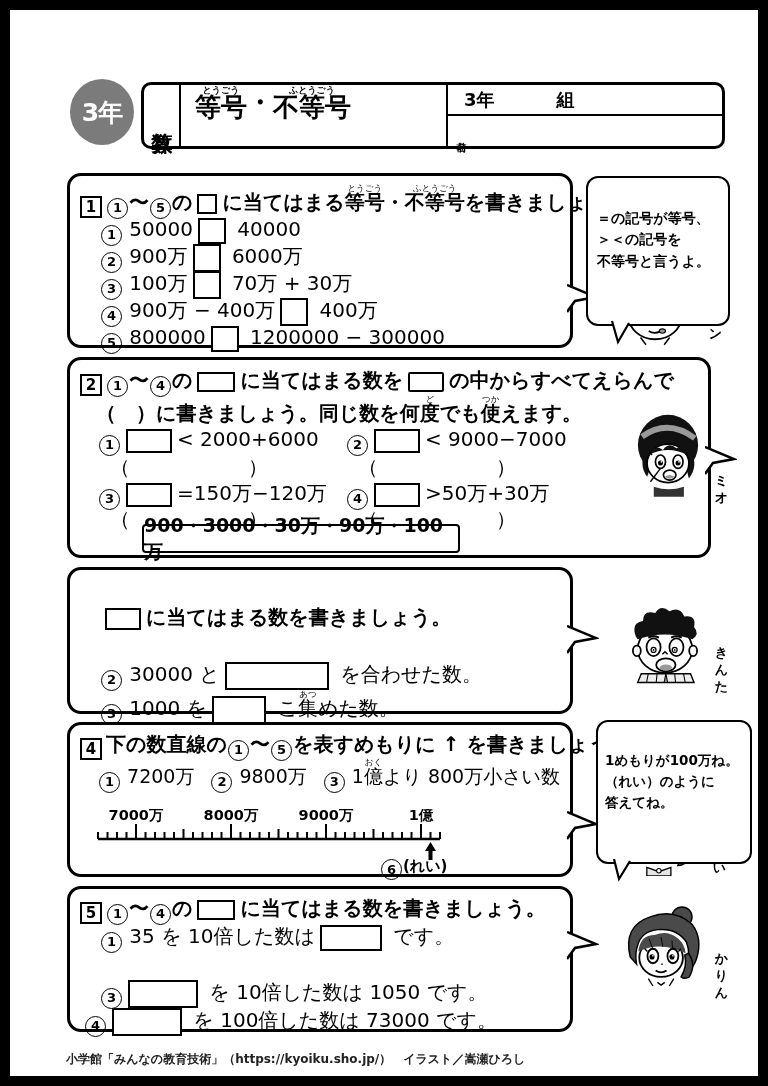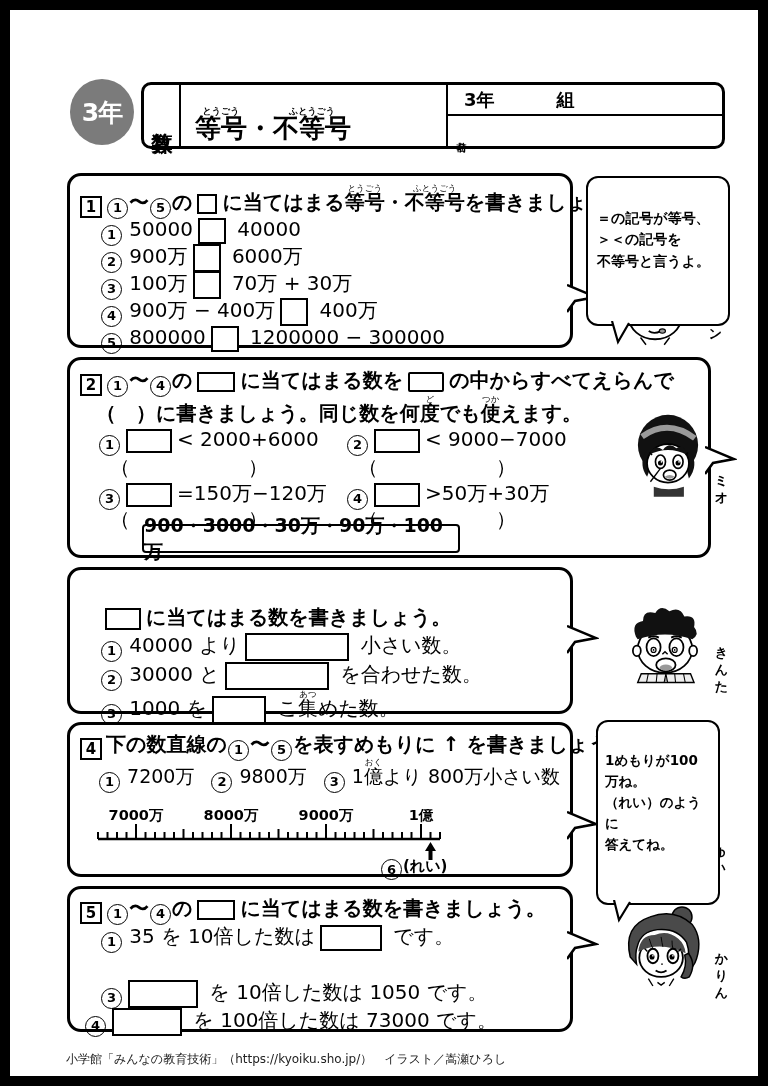--- a/index.html
+++ b/index.html
@@ -4,21 +4,21 @@
 <title>等号・不等号</title>
 <style>
   *{margin:0;padding:0;box-sizing:border-box}
   html,body{background:#fff}
   body{width:768px;height:1086px;font-family:"DejaVu Sans","Liberation Sans",sans-serif;color:#000}
   .page{position:relative;width:768px;height:1086px;background:#fff;border:10px solid #000;overflow:hidden}
   
   .badge{position:absolute;left:60px;top:69px;width:64px;height:66px;border-radius:50%;background:#7b7b7b;color:#fff;display:flex;align-items:center;justify-content:center;font-size:25px;font-weight:800;letter-spacing:-1px}
   .headerbox{position:absolute;left:131px;top:72px;width:584px;height:67px;border:3px solid #000;border-radius:10px;display:flex;background:#fff}
   .subject{width:37px;border-right:2.5px solid #000;display:flex;align-items:center;justify-content:center;font-weight:800;font-size:21px;writing-mode:vertical-rl;text-orientation:upright;line-height:1;padding:2px 0}
-  .titlearea{flex:1;display:flex;align-items:flex-end;padding-left:14px;font-size:26px;font-weight:800;white-space:nowrap}
+  .titlearea{flex:1;display:flex;align-items:flex-start;padding-left:14px;font-size:26px;font-weight:800;white-space:nowrap}
   .titlearea rt{font-size:9px;font-weight:600}
   .namearea{width:276px;border-left:2.5px solid #000;display:flex;flex-direction:column}
   .classrow{height:31px;border-bottom:2.5px solid #000;display:flex;align-items:center;font-size:18px;font-weight:700;padding-left:16px}
   .namerow{flex:1;padding:3px 0 0 8px}
   .namelabel{writing-mode:vertical-rl;text-orientation:upright;font-size:10px;font-weight:600;line-height:1.1}
   .sp{display:inline-block}
   
   .pbox{position:absolute;left:57px;border:3px solid #000;border-radius:14px;background:#fff}
   .line{position:absolute;white-space:nowrap;line-height:26px;font-size:20px}
   .ptitle{font-weight:700}
@@ -33,21 +33,21 @@
   .choicesbox{position:absolute;border:2.2px solid #000;border-radius:4px;display:flex;align-items:center;justify-content:center;font-size:19px;font-weight:600;background:#fff}
   
   .nlwrap{position:absolute;left:16px;top:84px;width:380px;height:58px}
   .nl-example{position:absolute;left:310px;top:132px;width:110px;font-size:15px;font-weight:600;white-space:nowrap}
   .nl-label{font-size:14.5px;font-weight:600}
   
   .bubble{position:absolute;background:#fff;border:2.5px solid #000;border-radius:12px;font-size:14px;font-weight:600;line-height:1.55;padding:8px 9px;white-space:pre-line;z-index:3}
   .btail{position:absolute;bottom:-21px;width:22px;height:24px}
   .charsvg{position:absolute}
   .charname{position:absolute;writing-mode:vertical-rl;text-orientation:upright;font-size:13px;font-weight:600;letter-spacing:2px}
-  .footer{position:absolute;left:56px;top:1041px;font-size:12px;font-weight:400;color:#222}
+  .footer{position:absolute;left:56px;top:1041px;font-size:12px;font-weight:700;color:#222}
 </style>
 </head>
 <body>
 
 <div class="page">
 
   <div class="badge">3年</div>
   <div class="headerbox">
     <div class="subject">算数</div>
     <div class="titlearea">
@@ -91,21 +91,20 @@
     <div class="line prow" style="left:40px;top:146px"><span>（</span><span class="sp" style="width: 118px;"></span><span>）</span></div>
     <div class="line prow" style="left:288px;top:146px"><span>（</span><span class="sp" style="width: 118px;"></span><span>）</span></div>
     <div class="choicesbox" style="left:72px;top:164px;width:318px;height:29px">900・3000・30万・90万・100万</div>
     <svg class="boxtail" style="top:86px" viewBox="0 0 32 30">
         <path d="M0,1 L29,13 L8,17 L0,28" fill="#fff" stroke="#000" stroke-width="2.5" stroke-linejoin="miter"></path>
       </svg>
   </div>
 
   <div class="pbox" style="top:557px;width:506px;height:147px">
     <div class="line ptitle" style="left:30px;top:34px"><span class="ansbox" style="width: 36px; height: 22px;"></span><span>に当てはまる数を書きましょう。</span></div>
-    <div class="line prow" style="left:30px;top:62px"><span class="circ">1</span><span> 40000 より</span><span class="ansbox" style="width: 104px; height: 28px;"></span><span> 小さい数。</span></div>
     <div class="line prow" style="left:30px;top:91px"><span class="circ">2</span><span> 30000 と</span><span class="ansbox" style="width: 104px; height: 28px;"></span><span> を合わせた数。</span></div>
     <div class="line prow" style="left:30px;top:120px"><span class="circ">3</span><span> 1000 を</span><span class="ansbox" style="width: 54px; height: 28px;"></span><span> こ</span><ruby><span>集</span><rt>あつ</rt></ruby><span>めた数。</span></div>
     <svg class="boxtail" style="top:55px" viewBox="0 0 32 30">
         <path d="M0,1 L29,13 L8,17 L0,28" fill="#fff" stroke="#000" stroke-width="2.5" stroke-linejoin="miter"></path>
       </svg>
   </div>
 
   <div class="pbox" style="top:712px;width:506px;height:155px">
     <div class="line ptitle" style="left:10px;top:6px"><span class="qnum">4</span><span>下の数直線の</span><span class="circ">1</span><span>〜</span><span class="circ">5</span><span>を表すめもりに ↑ を書きましょう。</span></div>
     <div class="line prow" style="left:28px;top:33px;font-size:19px"><span class="circ">1</span><span> 7200万</span><span class="sp" style="width: 16px;"></span><span class="circ">2</span><span> 9800万</span><span class="sp" style="width: 16px;"></span><span class="circ">3</span><span> 1</span><ruby><span>億</span><rt>おく</rt></ruby><span>より 800万小さい数</span></div>
@@ -203,21 +202,21 @@
     <circle cx="66" cy="59" r="2.8" fill="none" stroke="#000" stroke-width="1.4"></circle>
       <circle cx="66" cy="59" r="1" fill="#000"></circle>
     <path d="M52,64 L55,61 L58,64" stroke="#000" stroke-width="1.6" fill="none"></path>
     <ellipse cx="56" cy="76" rx="11" ry="7.5" fill="#fff" stroke="#000" stroke-width="2"></ellipse>
     <ellipse cx="56" cy="79" rx="7" ry="3.4" fill="#999"></ellipse>
     <path d="M28,86 L84,86 L88,96 L24,96 Z" fill="#eee" stroke="#000" stroke-width="1.6"></path>
     <path d="M36,86 L34,96 M46,86 L45,96 M66,86 L67,96 M76,86 L78,96 M56,86 L58,96 L54,96 Z" stroke="#000" stroke-width="1.2" fill="#999"></path>
   </svg>
   <div class="charname" style="left:702px;top:628px">きんた</div>
 
-  <div class="bubble" style="left:586px;top:710px;width:124px;font-size:13.5px;padding:7px 7px">
+  <div class="bubble" style="left:586px;top:710px;width:156px;font-size:13.5px;padding:7px 7px">
     <div>1めもりが100万ね。
 （れい）のように
 答えてね。</div>
     <svg class="btail" style="left:14px" viewBox="0 0 22 24">
         <path d="M2,0 L7,20 L18,2" fill="#fff" stroke="#000" stroke-width="2.2"></path>
       </svg>
   </div>
 
   <svg class="charsvg" style="left:600px;top:780px" width="96" height="86" viewBox="0 0 110 100">
     <circle cx="55" cy="40" r="33" fill="#575757" stroke="#000" stroke-width="1.6"></circle>

